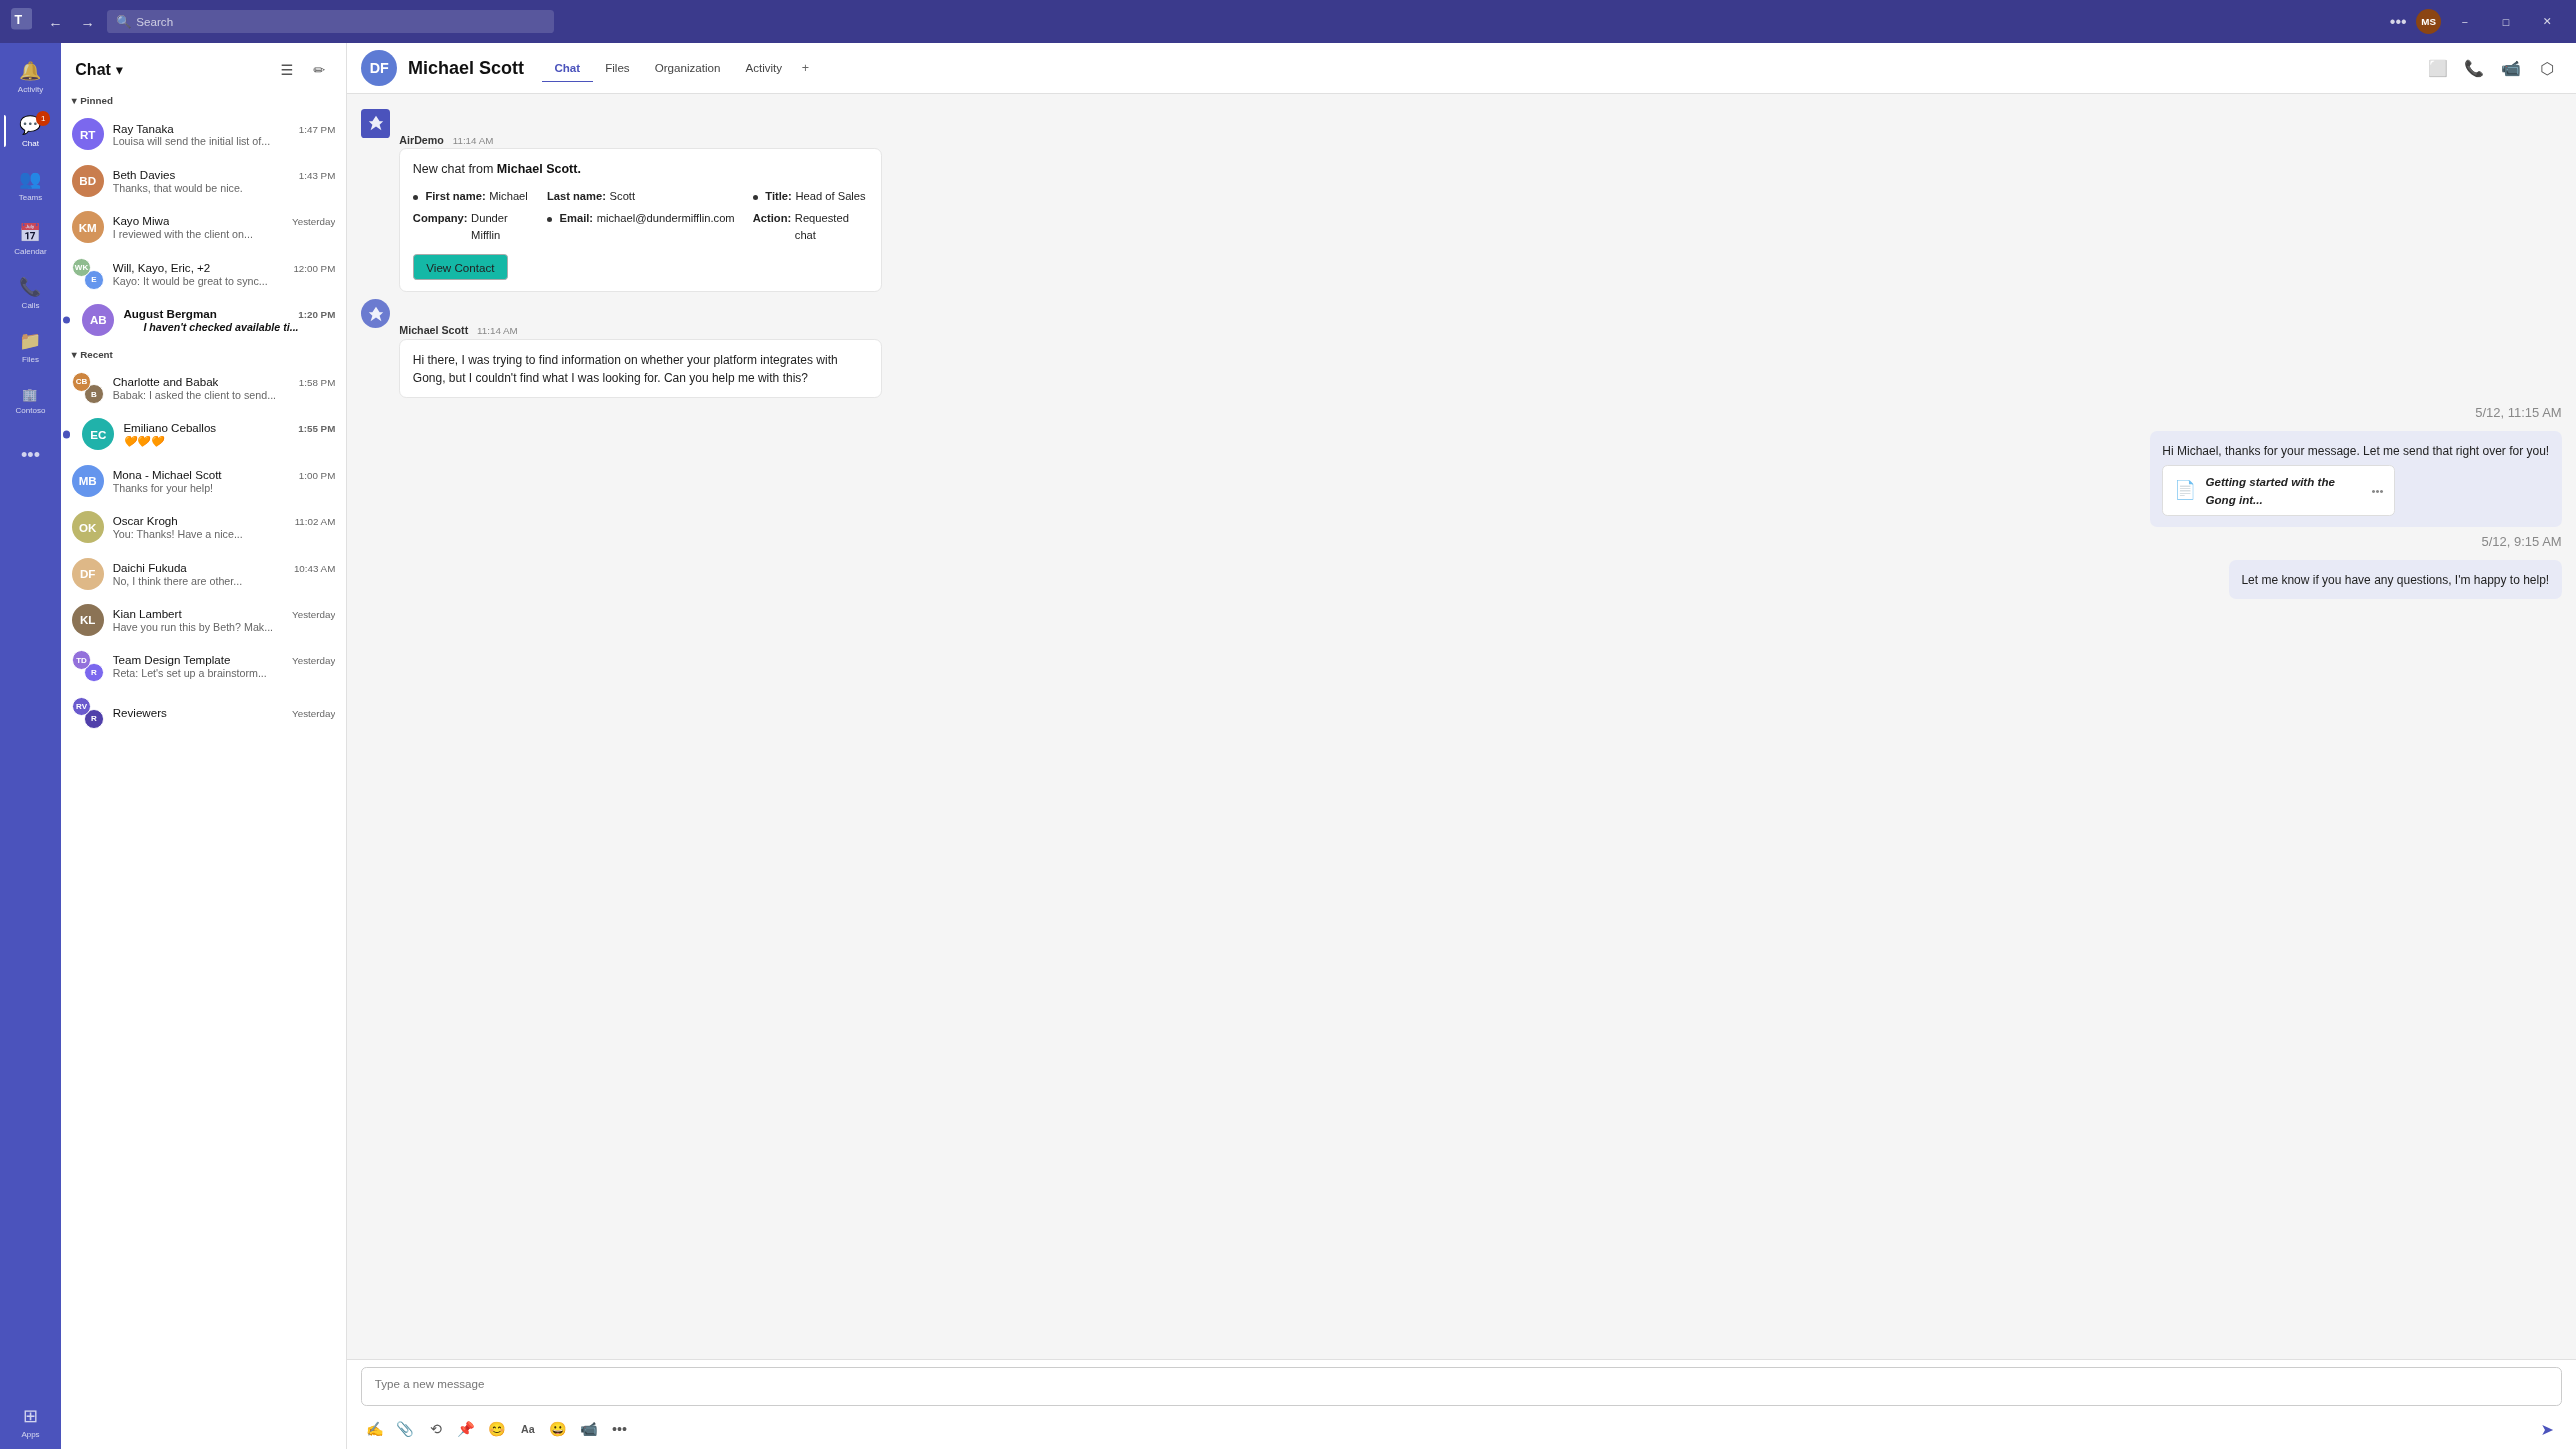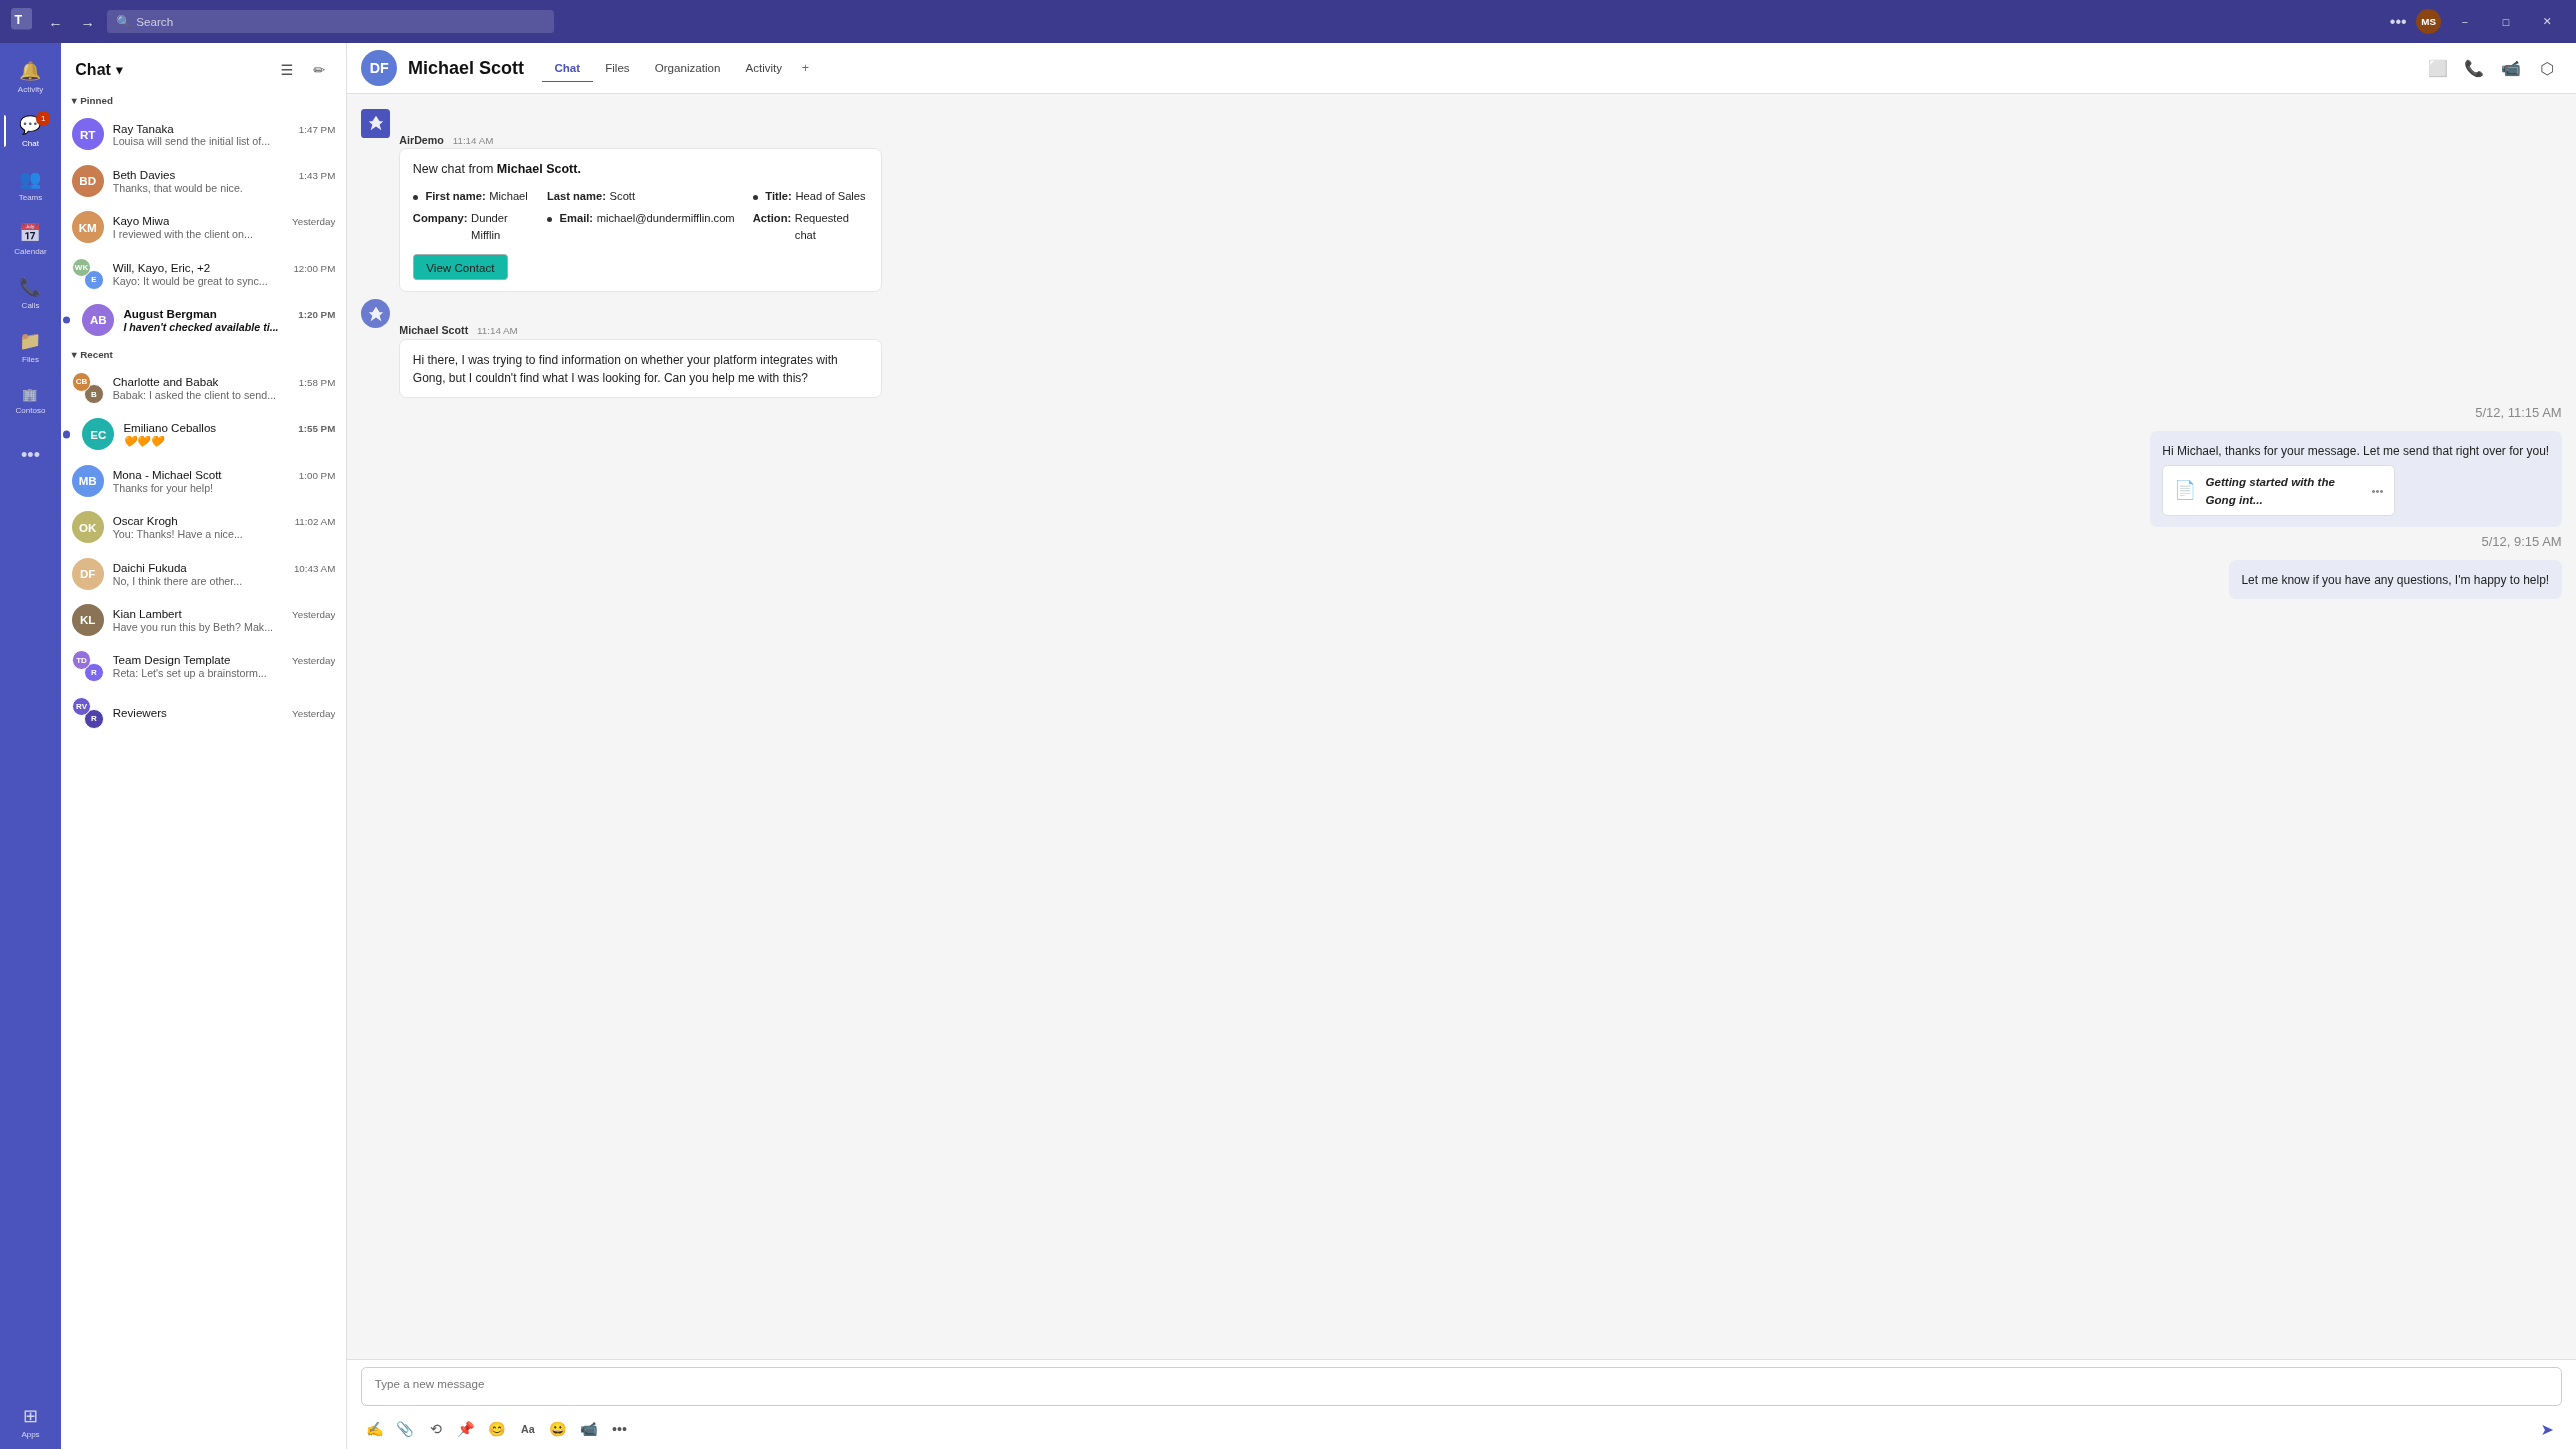--- a/index.html
+++ b/index.html
@@ -539,21 +539,21 @@
         </div>
       </div>
       <div class="chat-item unread" style="position:relative;">
         <div class="unread-dot"></div>
         <div class="chat-item-avatar" style="background:#9370DB;margin-left:10.7px;">AB</div>
         <div class="chat-item-content">
           <div class="chat-item-row1">
             <span class="chat-item-name" style="font-weight:700;">August Bergman</span>
             <span class="chat-item-time" style="font-weight:700;">1:20 PM</span>
           </div>
-          <div class="chat-item-preview" style="font-weight:600;color:#111;">I haven't checked available ti...</div>
+          <div class="chat-item-preview" style="font-weight:600;color:#111;margin-left:20px;">I haven't checked available ti...</div>
         </div>
       </div>
 
       <div class="section-header">
         <span>▾</span>
         <span>Recent</span>
       </div>
 
       <div class="chat-item">
         <div class="group-avatar">

